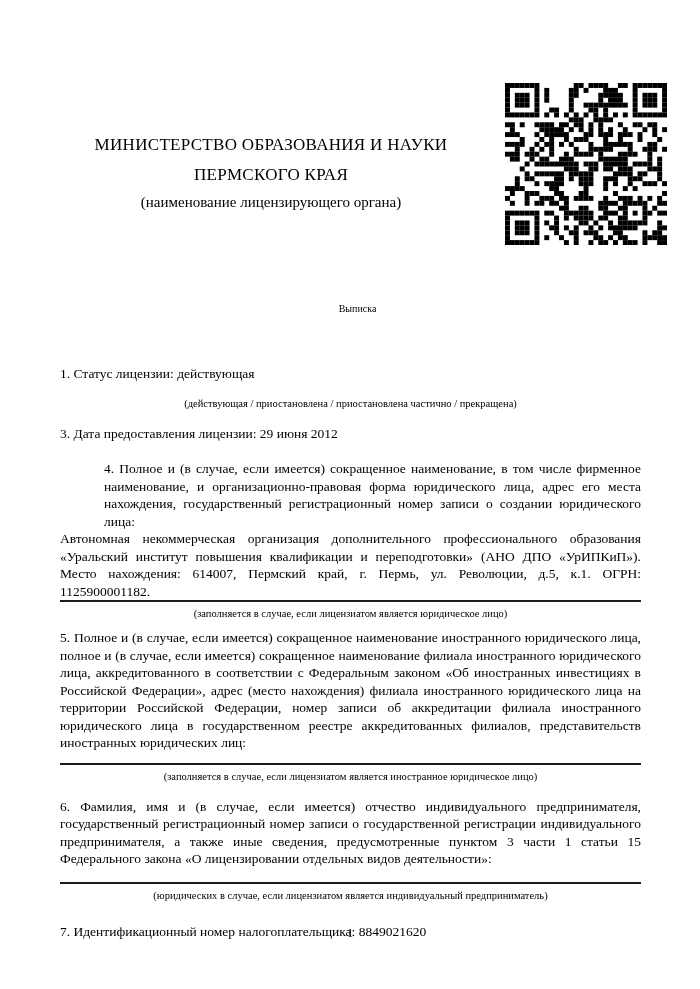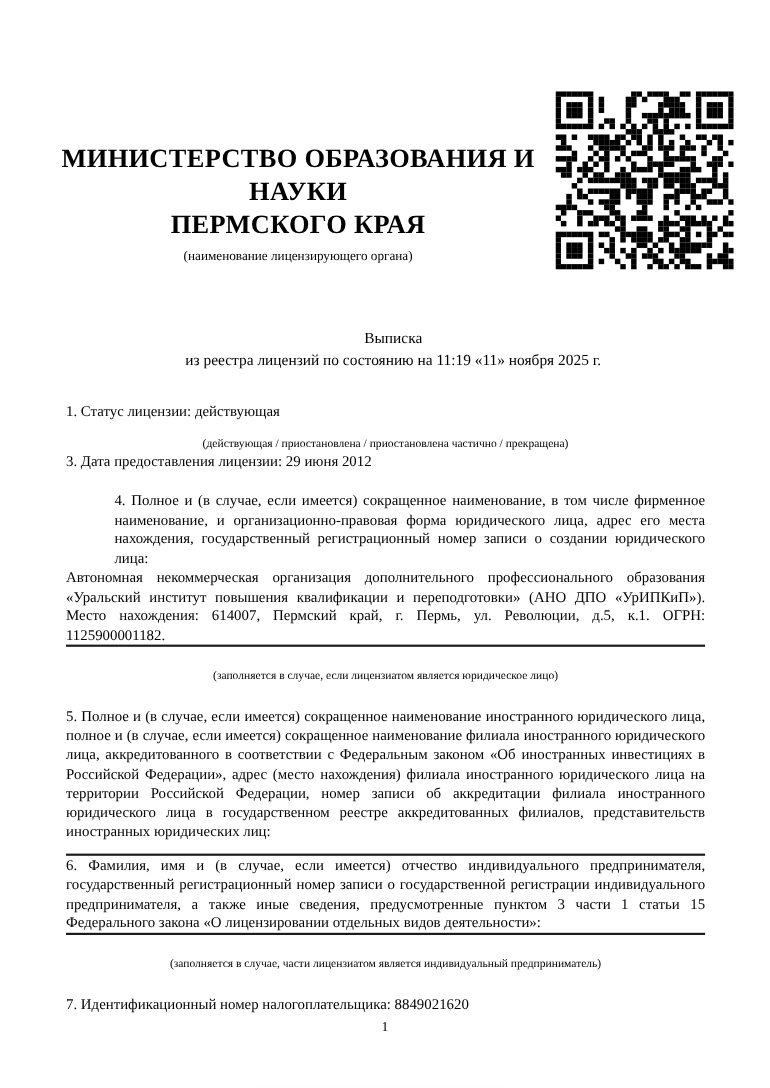--- a/index.html
+++ b/index.html
@@ -15,45 +15,45 @@
     overflow: hidden;
   }
   .header-text {
     position: absolute;
     left: 40px;
     top: 130px;
     width: 462px;
     text-align: center;
   }
   .ministry-line {
-    font-size: 24px;
-    font-weight: bold;
+    font-size: 17px;
+    font-weight: normal;
     line-height: 30px;
     letter-spacing: 0.3px;
   }
   .header-caption {
-    font-size: 12px;
+    font-size: 15px;
     line-height: 14px;
     margin-top: 5px;
   }
   .qr {
     position: absolute;
     left: 505px;
     top: 83px;
     width: 162px;
     height: 162px;
   }
   .qr svg { display: block; width: 162px; height: 162px; }
   .doc-title {
     position: absolute;
     left: 65px;
     top: 299px;
     width: 585px;
     text-align: center;
-    font-size: 14px;
+    font-size: 10px;
     line-height: 20px;
   }
   .content {
     position: absolute;
     left: 60px;
     top: 365px;
     width: 581px;
     font-size: 13.5px;
     line-height: 18px;
   }
@@ -65,25 +65,25 @@
   }
   .para {
     text-align: justify;
     line-height: 17.5px;
   }
   .rule {
     border-top: 2px solid #1c1c1c;
     height: 0;
   }
   .mt6  { margin-top: 14px; }
-  .mt3  { margin-top: 20px; }
+  .mt3  { margin-top: 5px; }
   .mt11 { margin-top: 11px; }
-  .mt14 { }
+  .mt14 { margin-top: 14px; }
   .mt15 { margin-top: 15px; }
-  .mt16 { margin-top: 20px; }
+  .mt16 { margin-top: 8px; }
   .mt17 { margin-top: 17px; margin-left: 44px; }
   .mt20 { margin-top: 20px; }
   .page-number {
     position: absolute;
     left: 0;
     top: 926px;
     width: 700px;
     text-align: center;
     font-size: 12.5px;
   }
@@ -634,42 +634,42 @@
         <rect x="122.73" y="157.09" width="4.96" height="4.96"></rect>
         <rect x="127.64" y="157.09" width="4.96" height="4.96"></rect>
         <rect x="137.45" y="157.09" width="4.96" height="4.96"></rect>
         <rect x="152.18" y="157.09" width="4.96" height="4.96"></rect>
         <rect x="157.09" y="157.09" width="4.96" height="4.96"></rect>
       </svg>
   </div>
 
   <div class="doc-title">
     <div>Выписка</div>
-    <div>из реестра лицензий по состоянию на 11:19 «11» ноября 2025 г.</div>
   </div>
 
   <div class="content">
 
     <div class="item-line">1. Статус лицензии: действующая</div>
     <div class="small-caption mt6">(действующая / приостановлена / приостановлена частично / прекращена)</div>
 
 
     <div class="item-line mt14">3. Дата предоставления лицензии: 29 июня 2012</div>
 
     <div class="para mt17">4. Полное и (в случае, если имеется) сокращенное наименование, в том числе фирменное наименование, и организационно-правовая форма юридического лица, адрес его места нахождения, государственный регистрационный номер записи о создании юридического лица:</div>
     <div class="para">Автономная некоммерческая организация дополнительного профессионального образования «Уральский институт повышения квалификации и переподготовки» (АНО ДПО «УрИПКиП»). Место нахождения: 614007, Пермский край, г. Пермь, ул. Революции, д.5, к.1. ОГРН: 1125900001182.</div>
     <div class="rule"></div>
     <div class="small-caption mt3">(заполняется в случае, если лицензиатом является юридическое лицо)</div>
 
     <div class="para mt16">5. Полное и (в случае, если имеется) сокращенное наименование иностранного юридического лица, полное и (в случае, если имеется) сокращенное наименование филиала иностранного юридического лица, аккредитованного в соответствии с Федеральным законом «Об иностранных инвестициях в Российской Федерации», адрес (место нахождения) филиала иностранного юридического лица на территории Российской Федерации, номер записи об аккредитации филиала иностранного юридического лица в государственном реестре аккредитованных филиалов, представительств иностранных юридических лиц:</div>
     <div class="rule mt11"></div>
+    <div class="small-caption mt3">(заполняется в случае, если лицензиатом является иностранное юридическое лицо)</div>
 
     <div class="para mt14">6. Фамилия, имя и (в случае, если имеется) отчество индивидуального предпринимателя, государственный регистрационный номер записи о государственной регистрации индивидуального предпринимателя, а также иные сведения, предусмотренные пунктом 3 части 1 статьи 15 Федерального закона «О лицензировании отдельных видов деятельности»:</div>
     <div class="rule mt14"></div>
-    <div class="small-caption mt3">(заполняется в случае, части лицензиатом является индивидуальный предприниматель)</div>
+    <div class="small-caption mt3">(юридических в случае, если лицензиатом является индивидуальный предприниматель)</div>
 
     <div class="item-line mt20">7. Идентификационный номер налогоплательщика: 8849021620</div>
 
   </div>
 
   <div class="page-number">1</div>
 
 </div>
 
 </body></html>

